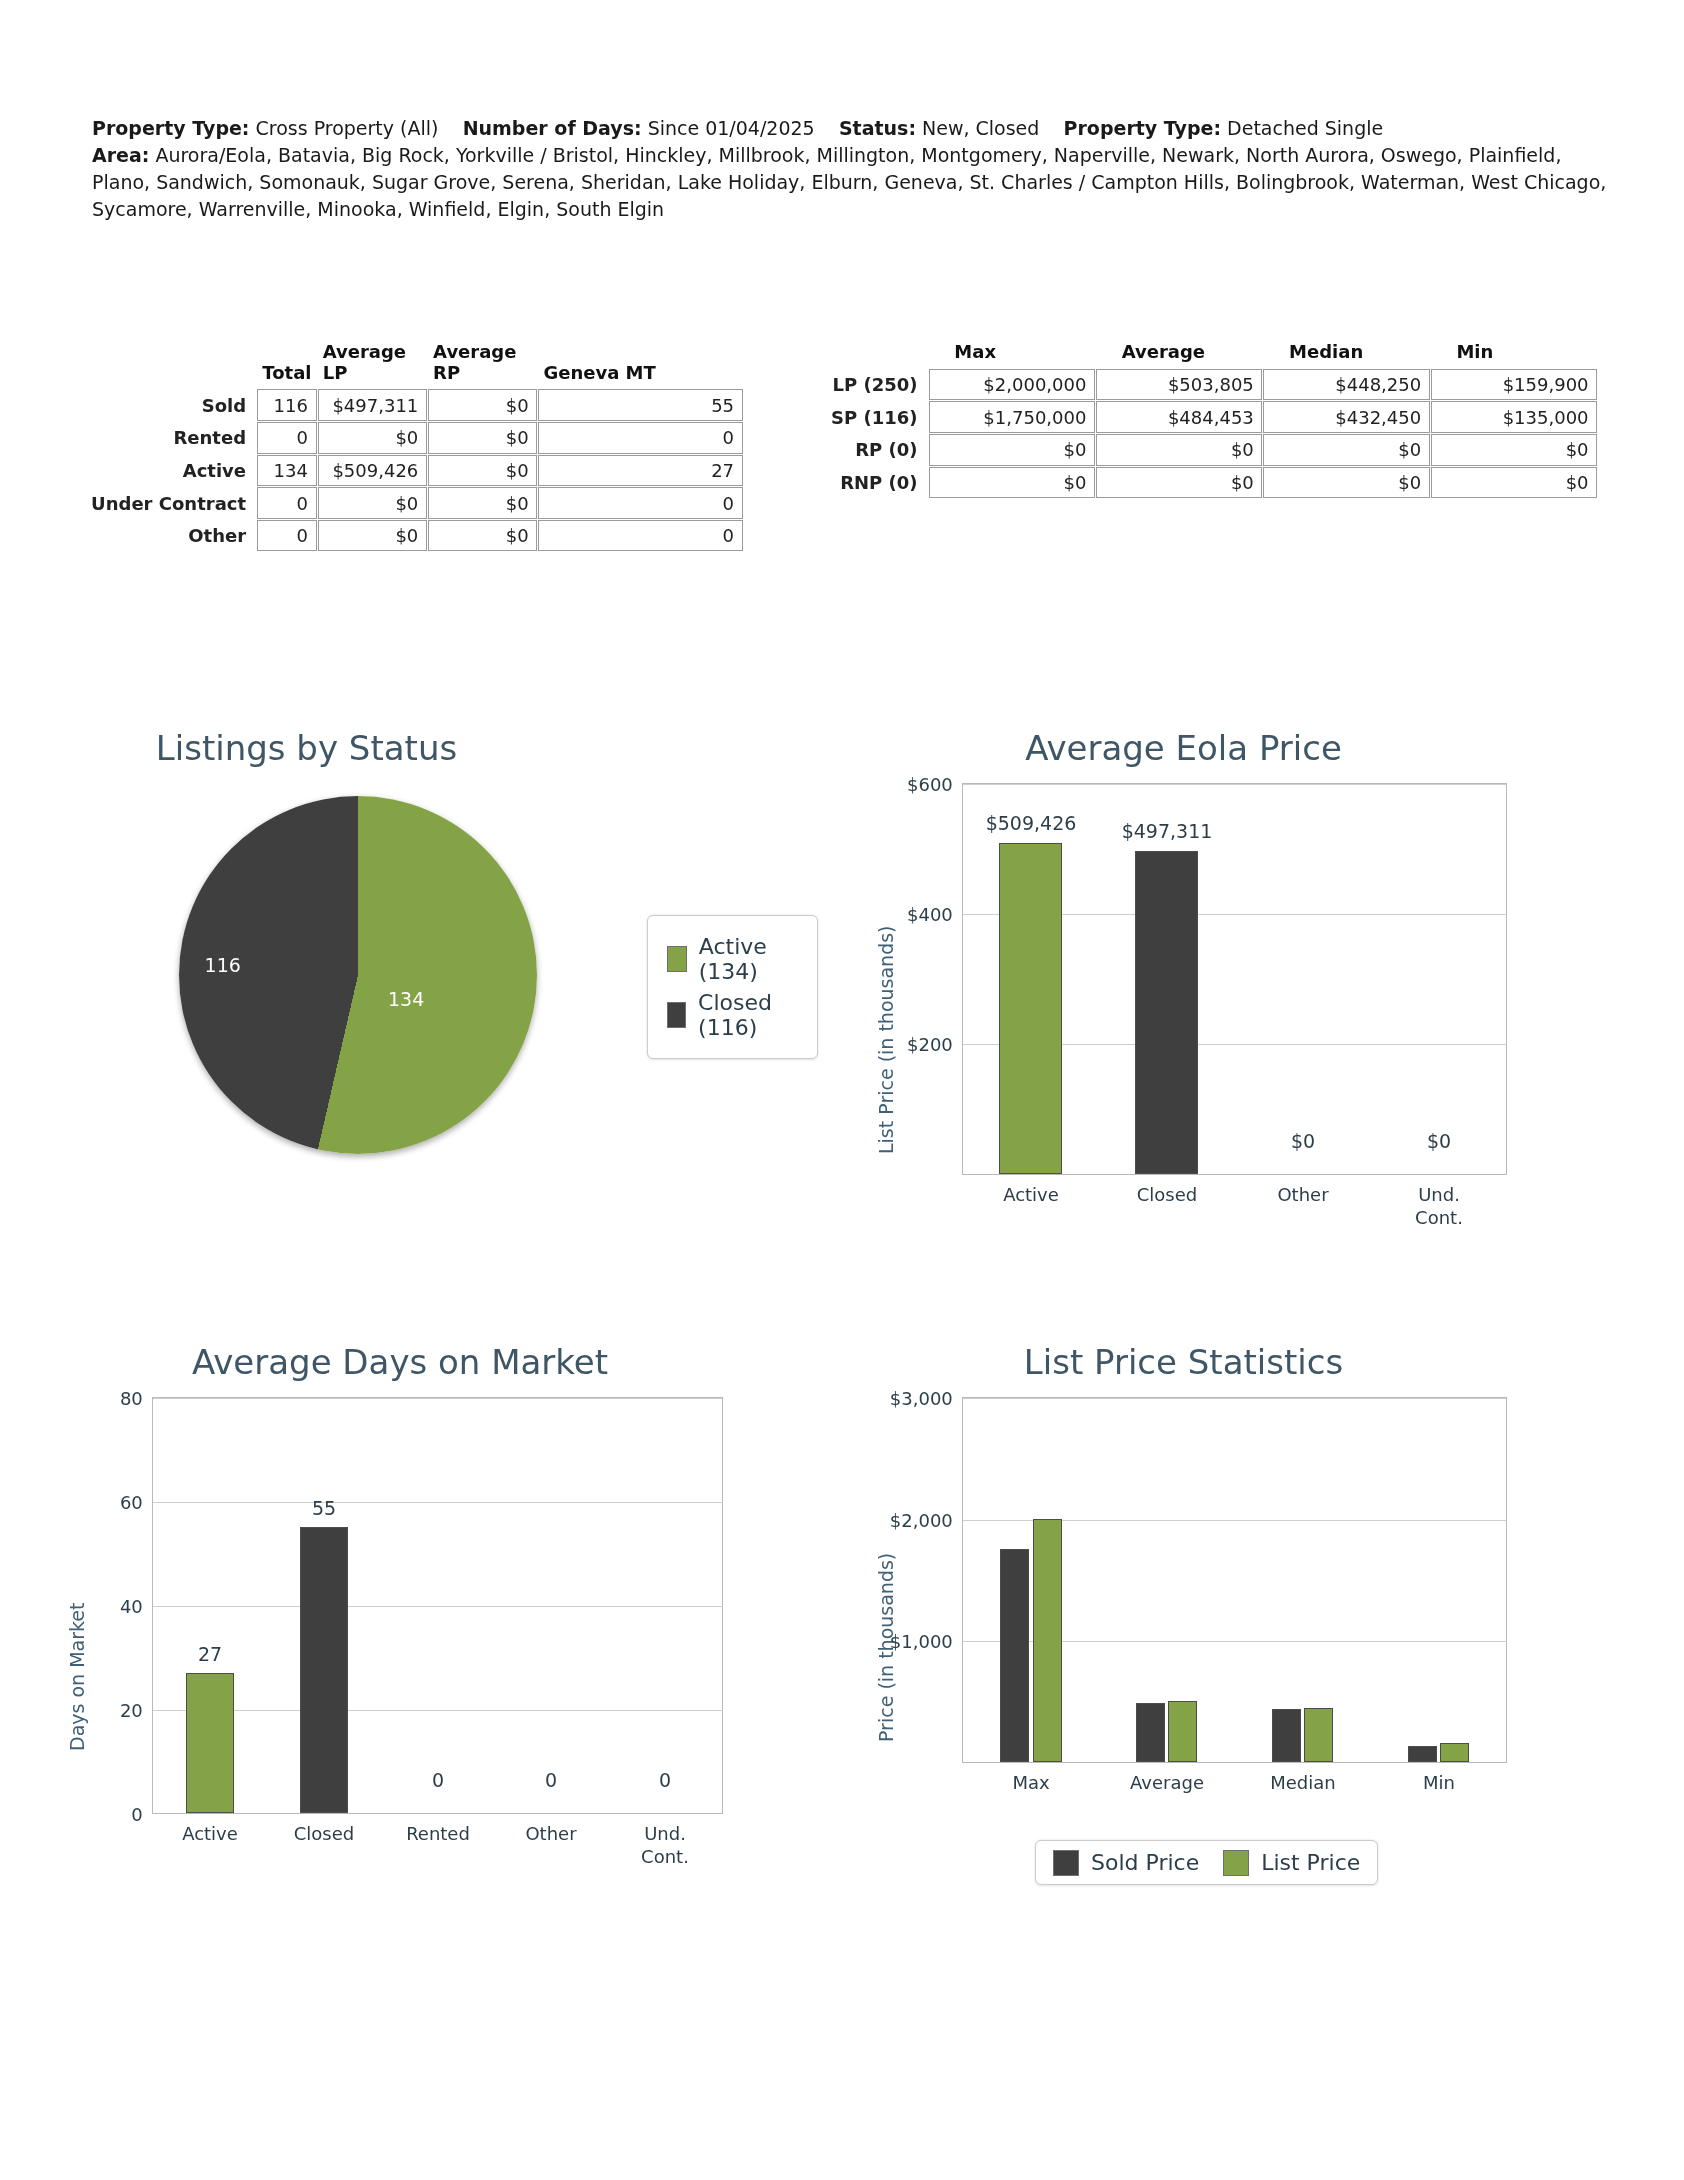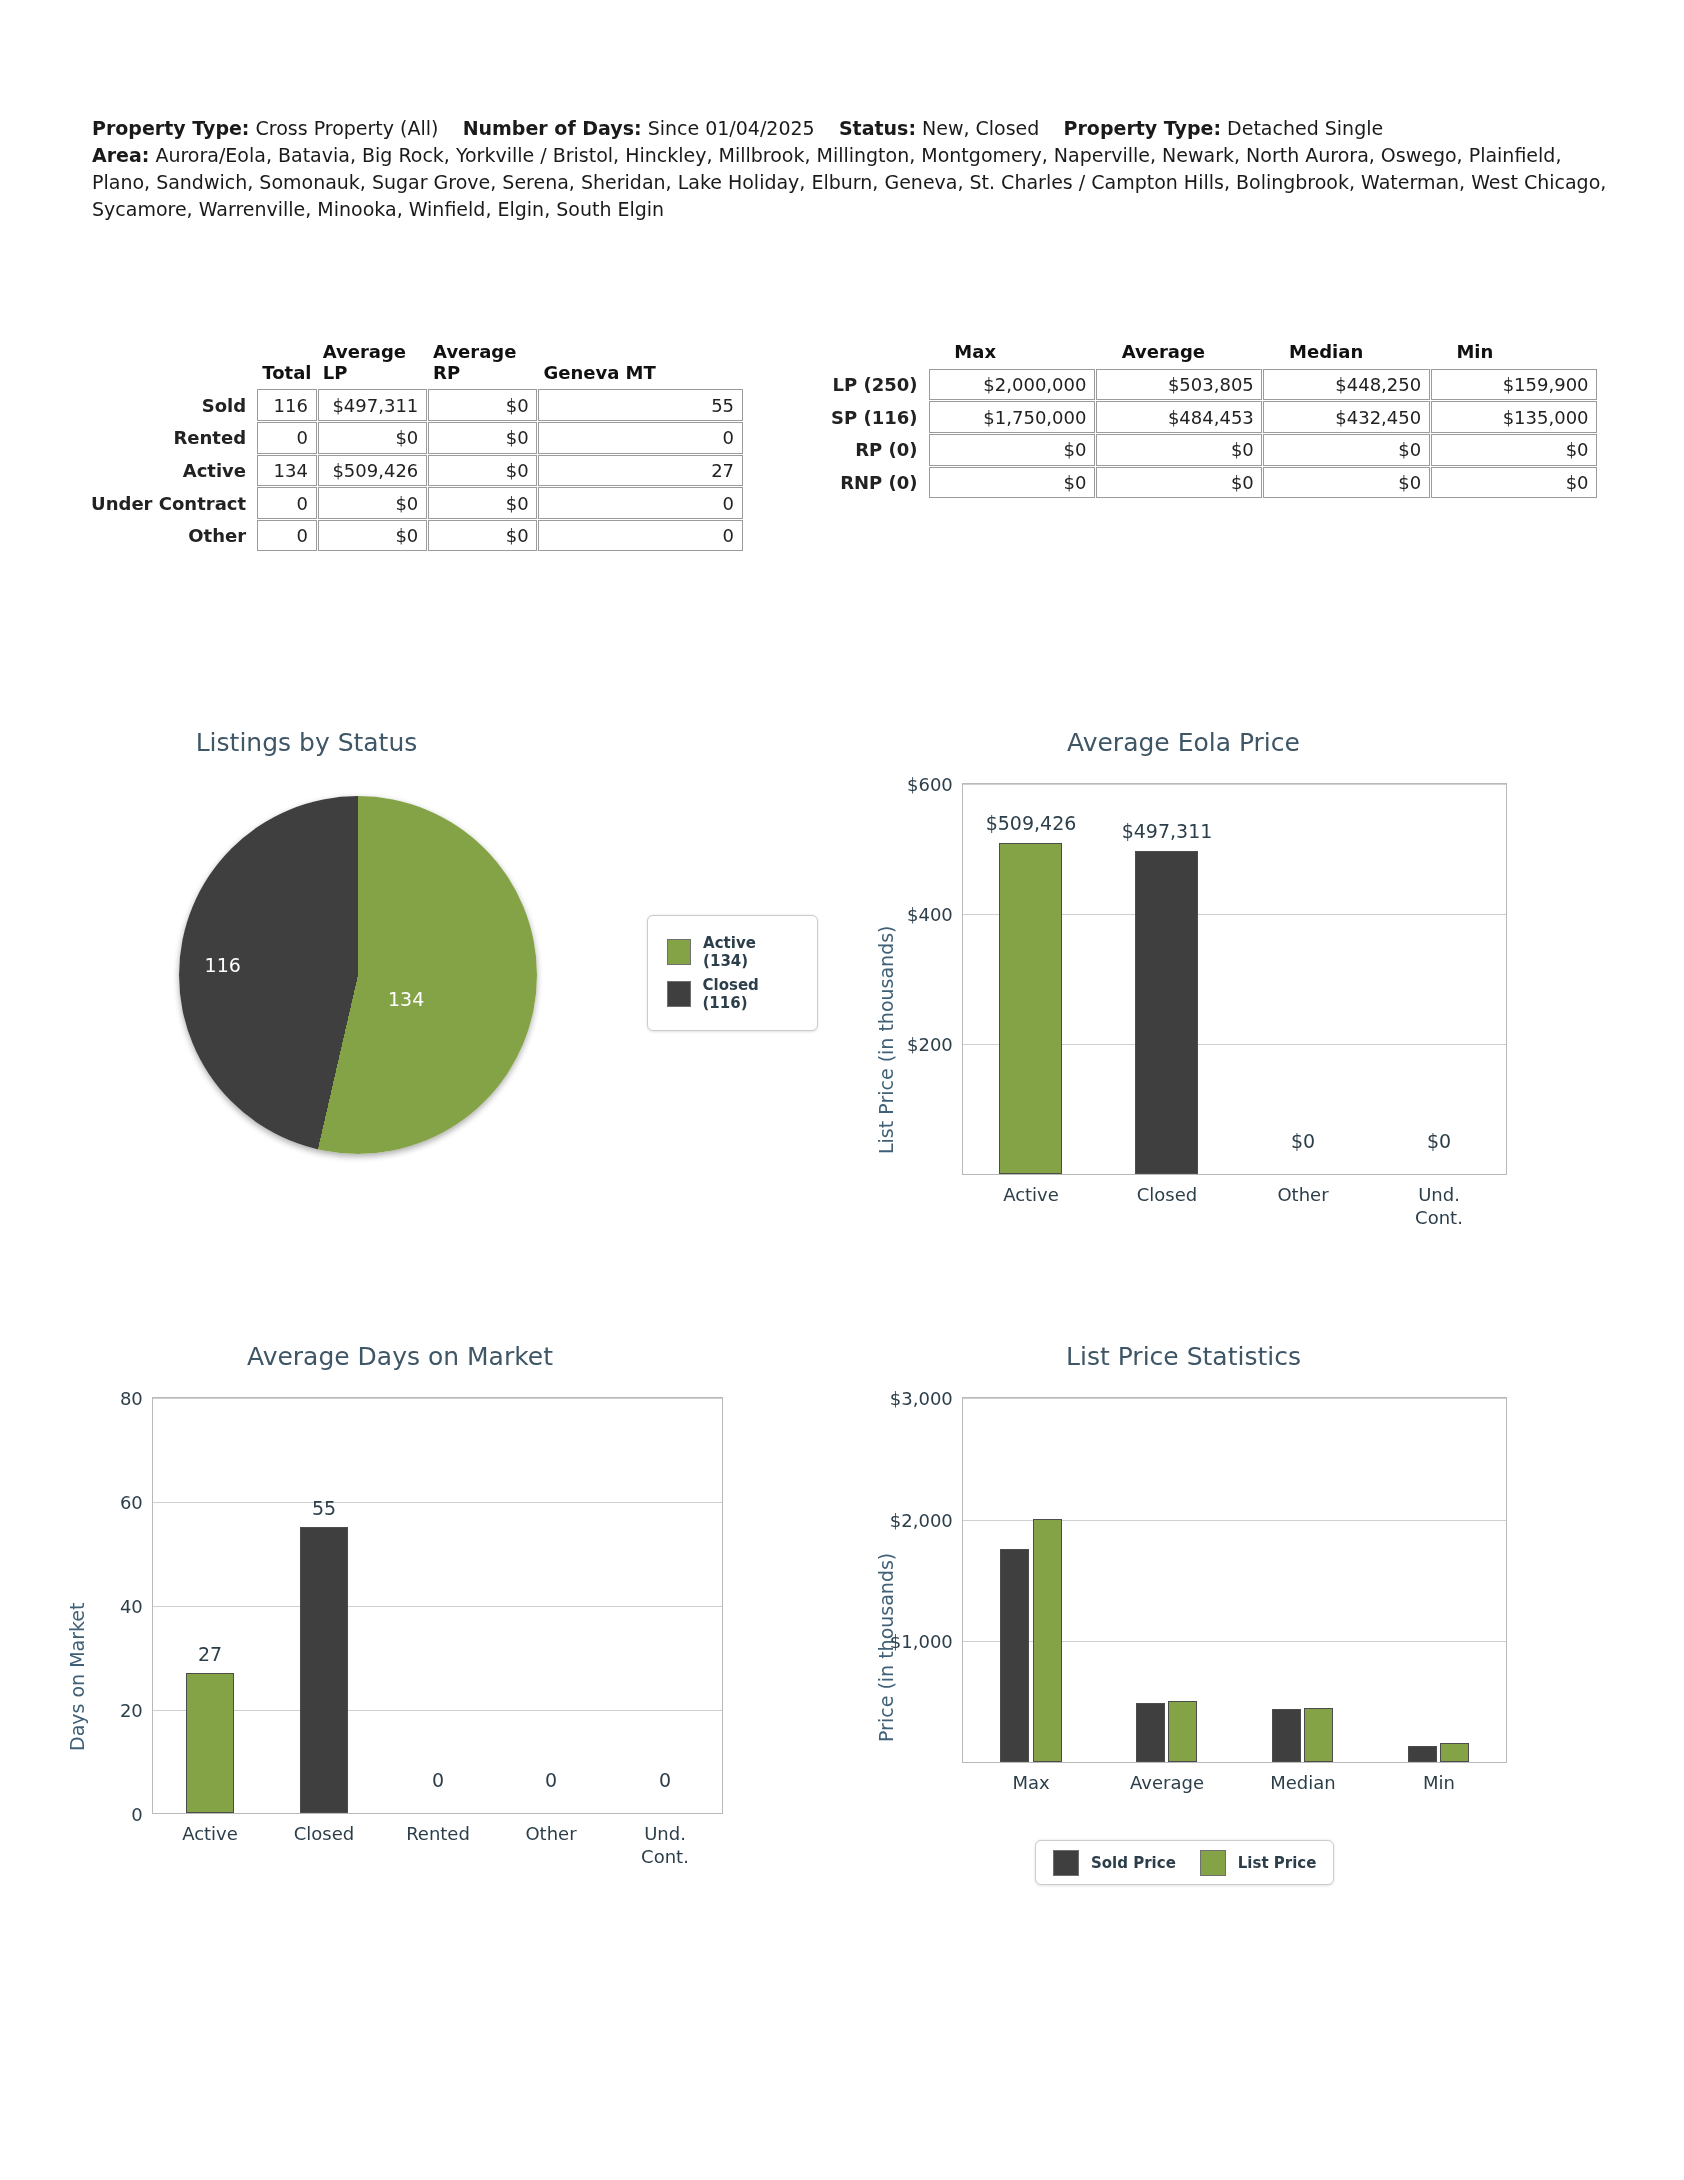--- a/index.html
+++ b/index.html
@@ -77,21 +77,21 @@
   .cellw-total { min-width: 41px; }
   .cellw-lp { min-width: 92px; }
   .cellw-rp { min-width: 92px; }
   .cellw-mt { min-width: 187px; }
   .cellw-r { min-width: 149px; }
 
   
   .panel { position: absolute; }
   .chart-title {
     text-align: center;
-    font-size: 25px;
+    font-size: 34px;
     color: #3f5666;
     font-family: "DejaVu Sans", sans-serif;
     font-weight: normal;
   }
 
   
   #pie-panel { left: 51px; top: 728px; width: 767px; height: 477px; }
   #pie-panel .chart-title { width: 511px; }
   .pie-wrap {
     position: absolute;
@@ -117,23 +117,22 @@
     border: 0.9px solid #cccccc;
     border-radius: 6px;
     background: #ffffff;
     padding: 12px 19px;
     box-shadow: 0 0.9px 2.6px rgba(0,0,0,0.12);
   }
   .legend-row {
     display: flex;
     align-items: center;
     margin: 6px 0;
-    font-size: 15px;
+    font-size: 22px;
     color: #2b3e4a;
-    font-weight: bold;
   }
   .legend-swatch {
     width: 24px; height: 24px;
     margin-right: 12px;
     border: 0.9px solid #6f6f6f;
   }
 
   
   .plot {
     position: absolute;

